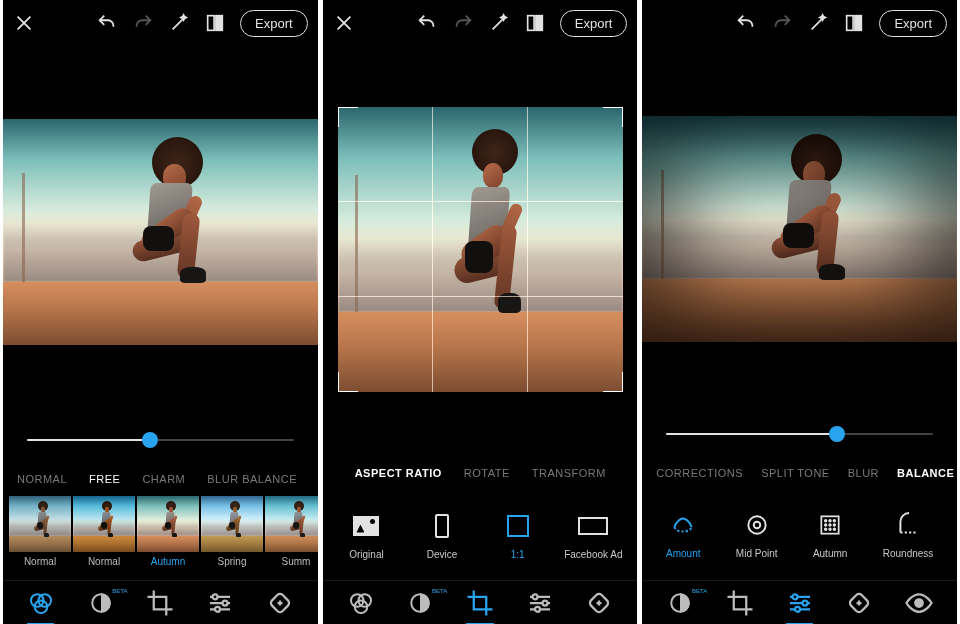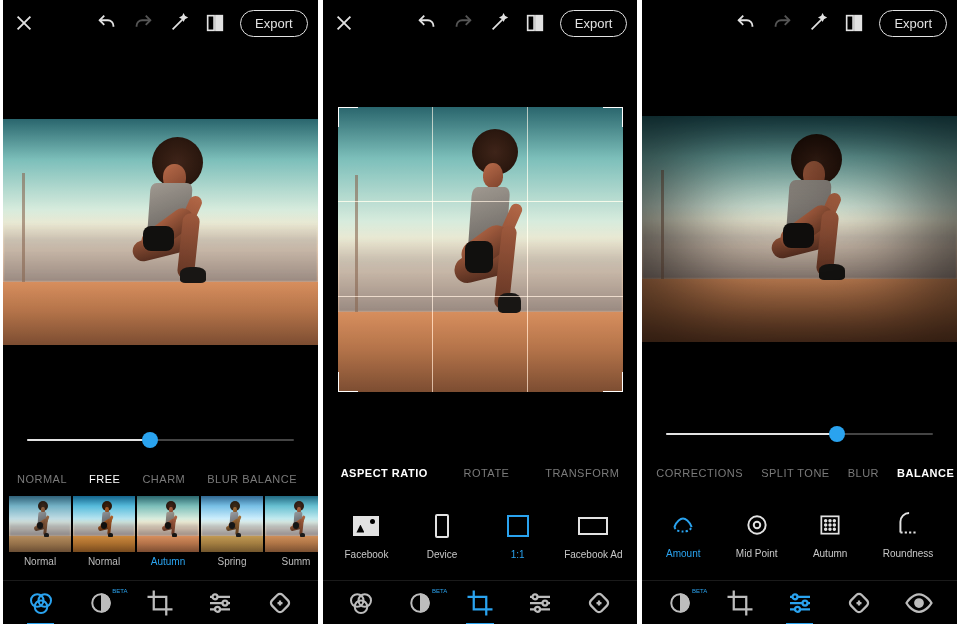--- a/index.html
+++ b/index.html
@@ -75,21 +75,21 @@
   .vopt span{font-size:10px;color:#c8c8c8}
   .vopt.on span{color:#2aa3ef}
   .vshape{width:26px;height:26px;display:flex;align-items:center;justify-content:center;color:#e2e2e2}
   .vopt.on .vshape{color:#2aa3ef}
   .bottombar{height:44px;border-top:1px solid #1a1a1a;display:flex;align-items:center;justify-content:space-around;padding:0 8px}
   .bico{width:34px;height:30px;display:flex;align-items:center;justify-content:center;color:#bcbcbc;cursor:pointer;position:relative}
   .bico.on{color:#2aa3ef}
   .bico.on::after{content:"";position:absolute;bottom:-7px;left:10%;right:10%;height:2px;background:#2aa3ef}
   .beta{font-size:6px;color:#2aa3ef;position:absolute;top:0;right:-10px}
   svg{width:100%;height:100%}
-  .tabs.ct{justify-content:space-between;padding:0 18px}
+  .tabs.ct{justify-content:space-between;padding:0 32px}
 </style>
 </head>
 <body>
 
 <div class="shot">
 
   <div class="phone">
     <div class="topbar">
       <div class="ico">
           <svg viewBox="0 0 24 24" stroke="currentColor" stroke-width="2" fill="none">
@@ -366,21 +366,21 @@
     <div class="tabs ct">
       <div class="tab sel">ASPECT RATIO</div>
       <div class="tab">ROTATE</div>
       <div class="tab">TRANSFORM</div>
     </div>
     <div class="arow">
       <div class="aitem">
           <div class="ashape">
             <div class="orig"></div>
           </div>
-          <span>Facebook</span>
+          <span>Original</span>
         </div>
       <div class="aitem">
           <div class="ashape">
             <div class="dev"></div>
           </div>
           <span>Device</span>
         </div>
       <div class="aitem on">
           <div class="ashape">
             <div class="sq11"></div>

